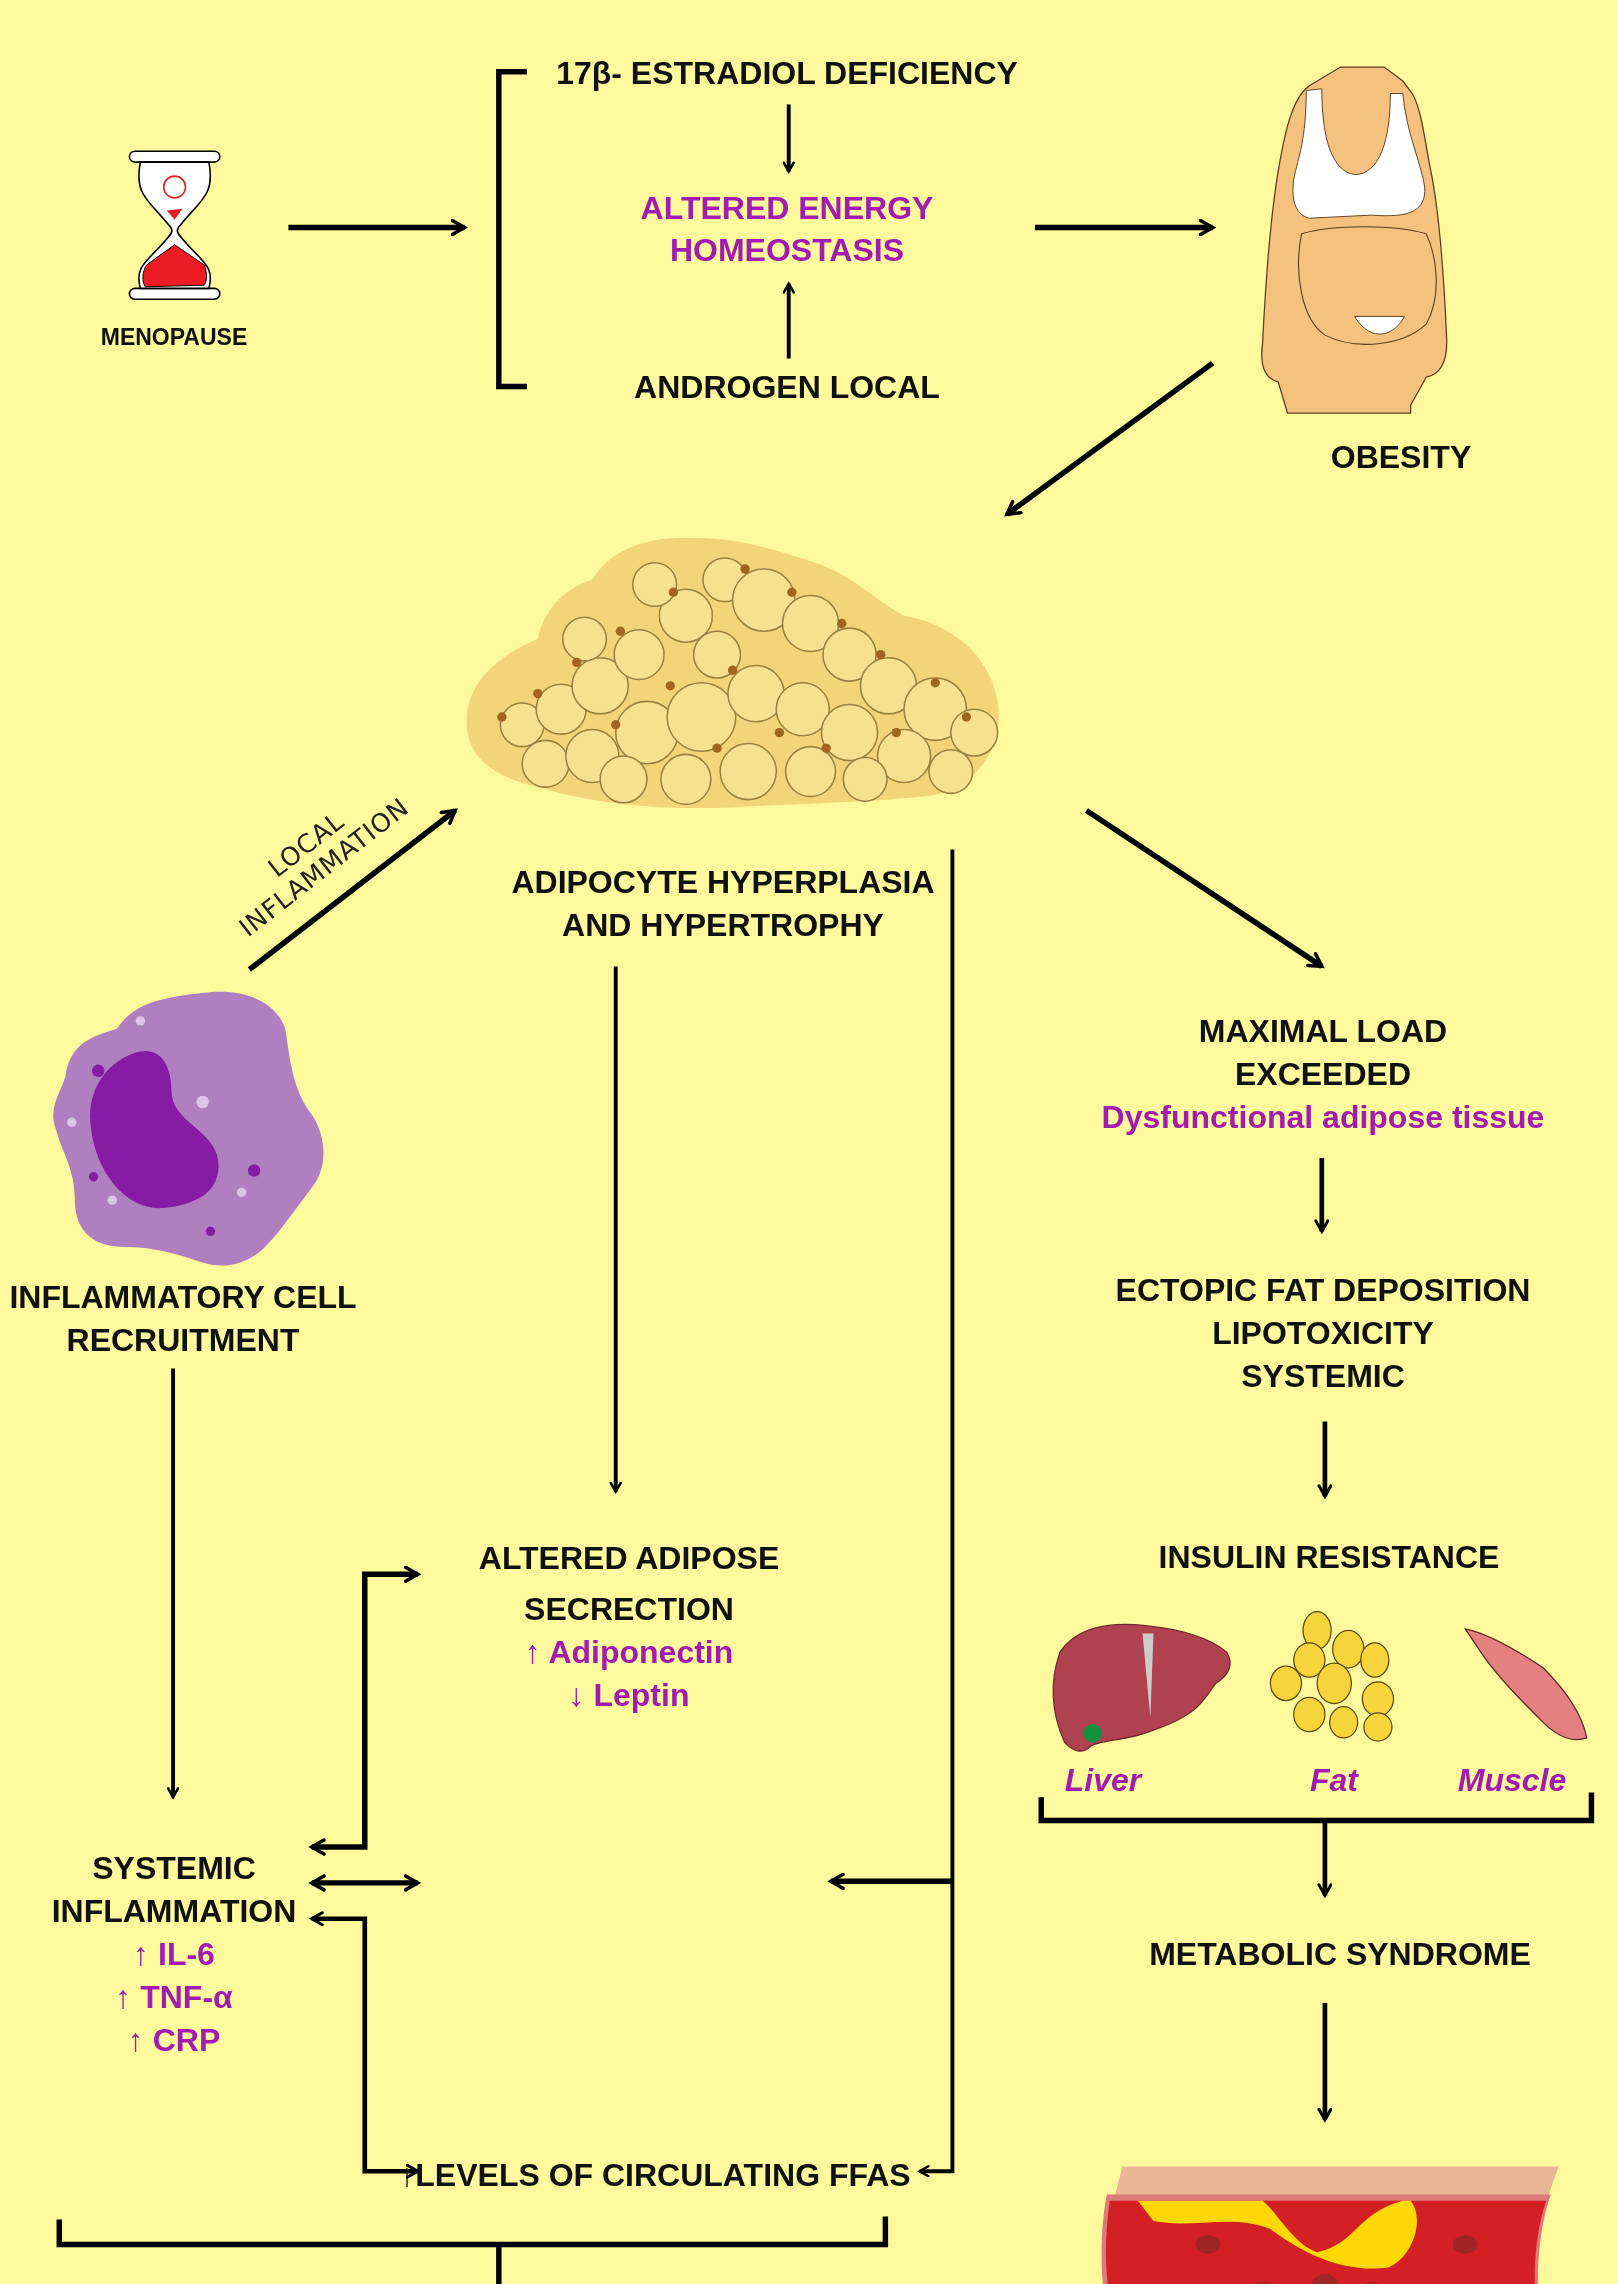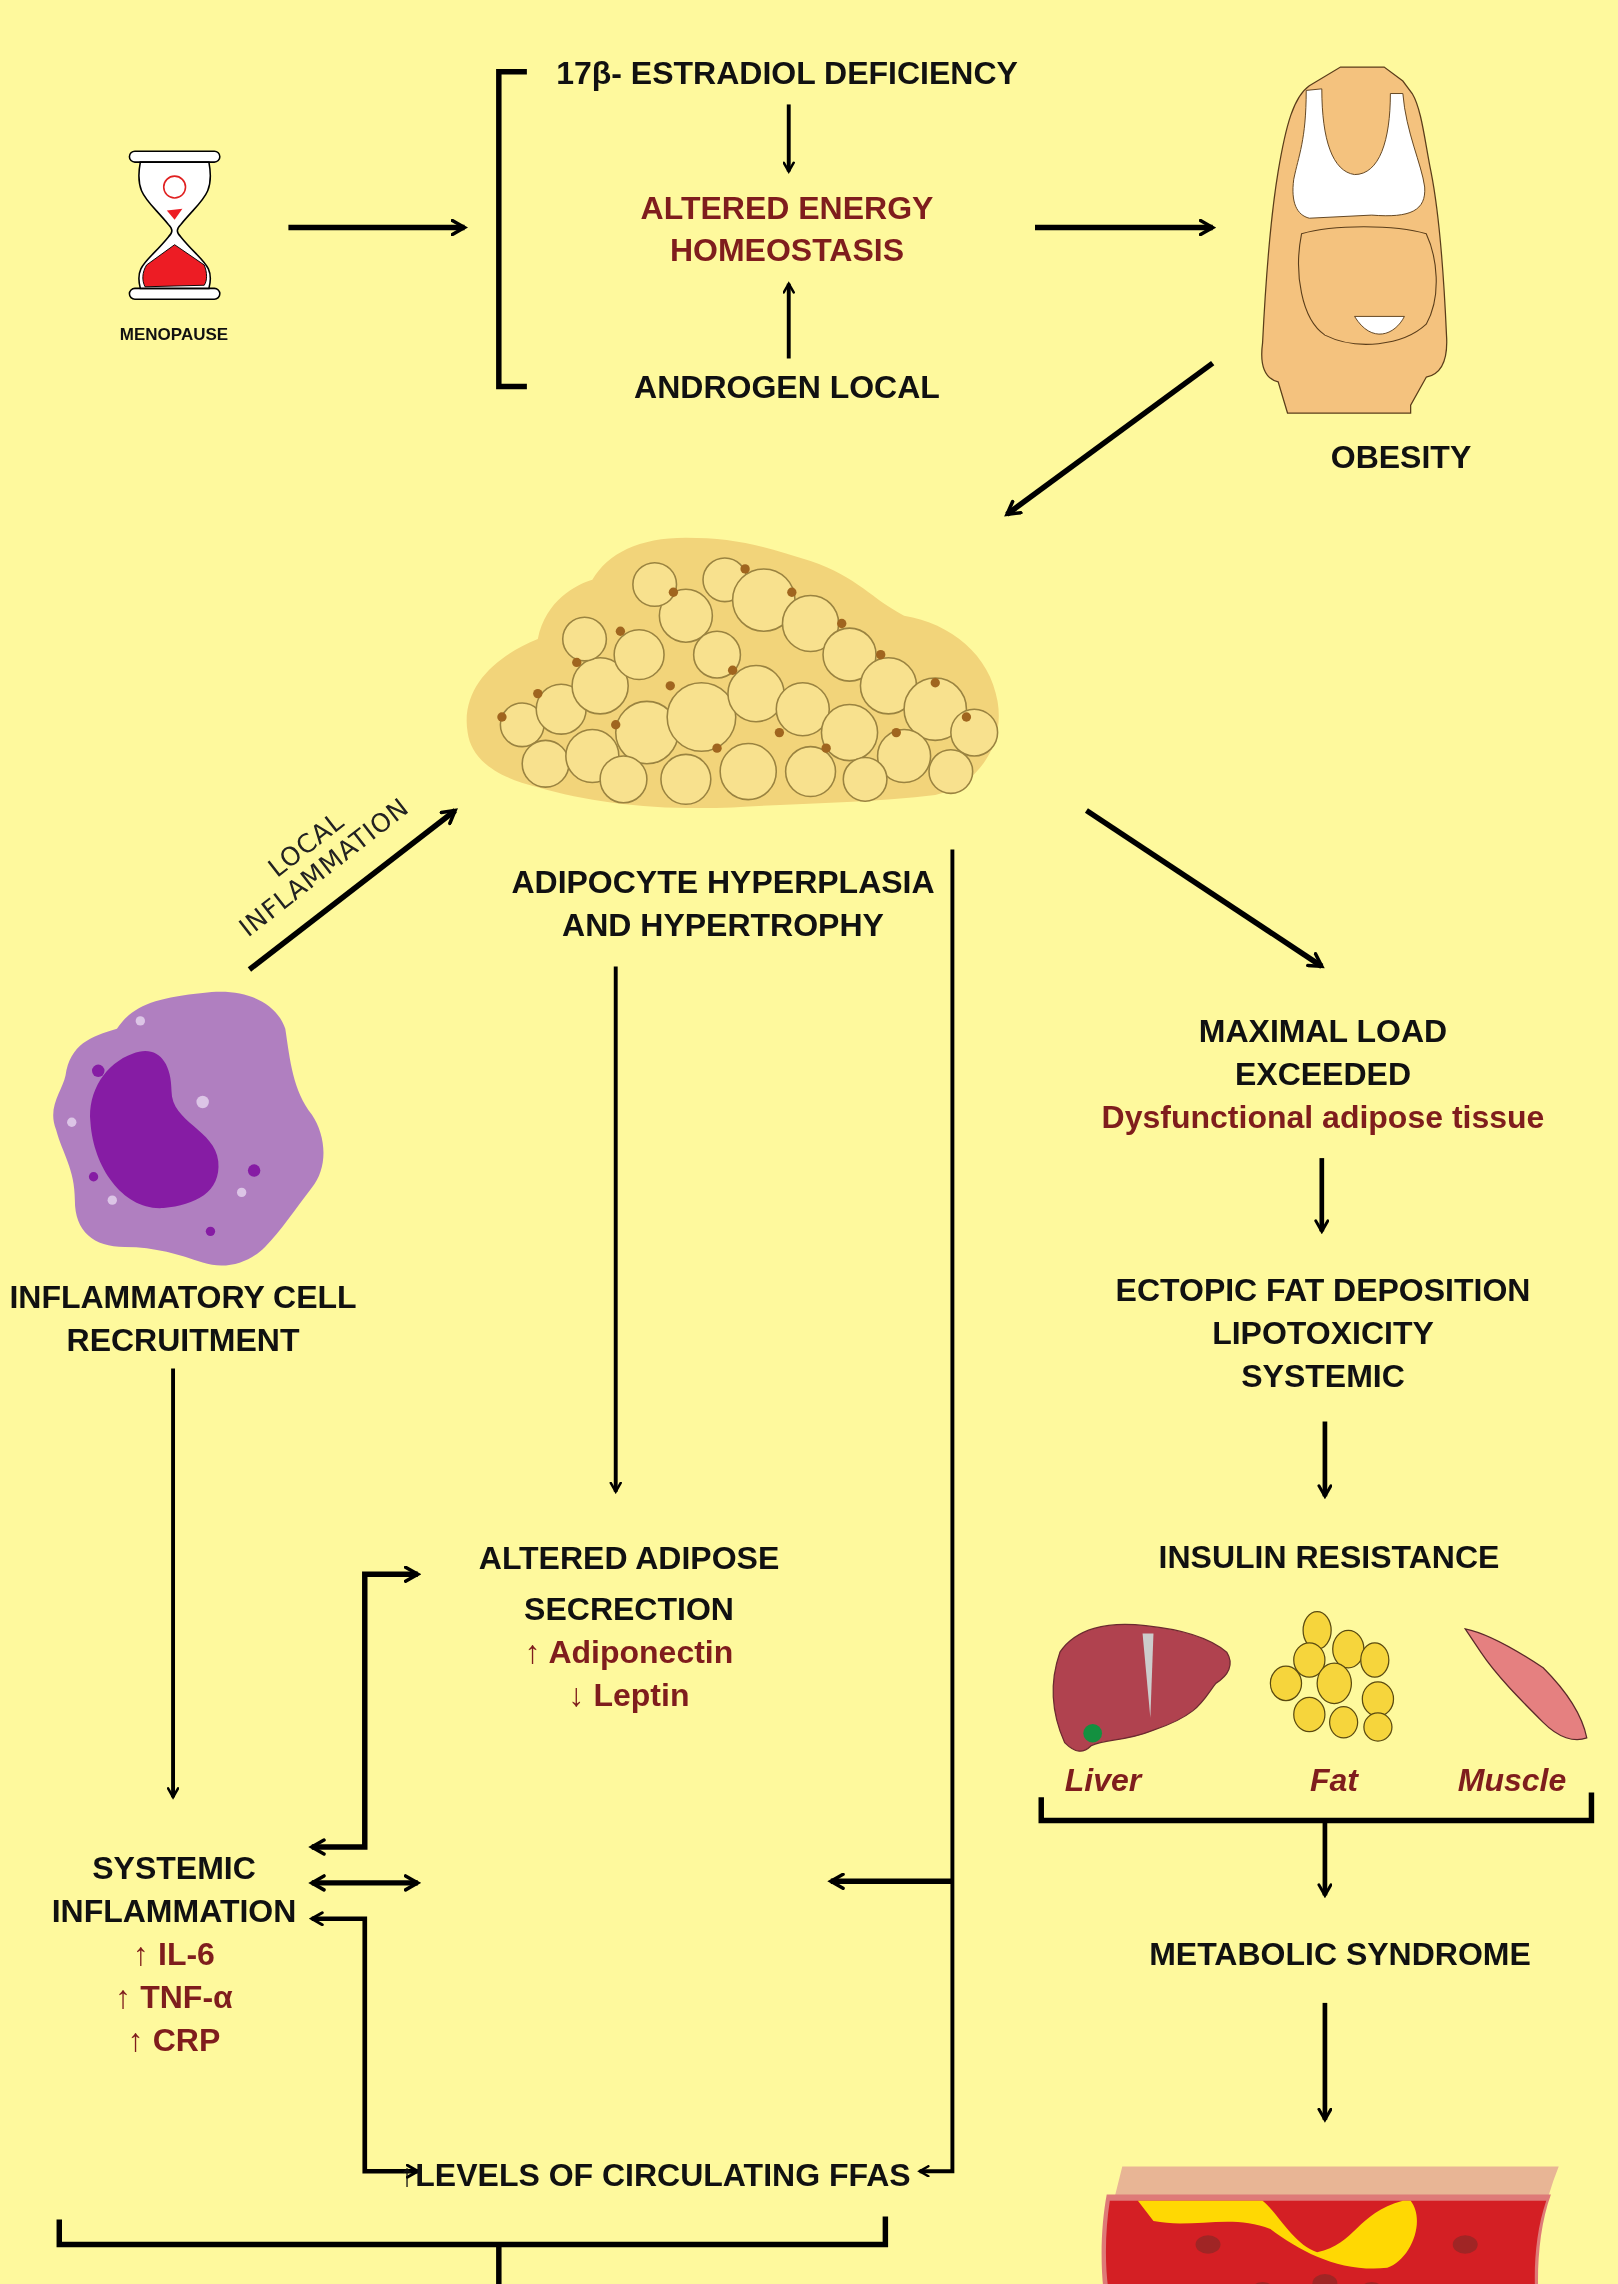--- a/index.html
+++ b/index.html
@@ -2,23 +2,23 @@
 <html style="font-size:7.3px"><head>
 <meta charset="utf-8">
 <style>
   html, body { margin:0; padding:0; }
   body { width:1618px; height:2444px; background:#FEF99D; overflow:hidden; position:relative;
          font-family:"Liberation Sans", sans-serif; }
   #stage { position:absolute; left:0; top:0; width:1618px; height:2444px; }
   .lbl { position:absolute; text-align:center; font-weight:700; color:#111; white-space:nowrap;
          font-family:"Liberation Sans", sans-serif; transform:translateX(-50%); line-height:1.0; }
   .lbl div { margin-bottom:0; }
-  .red { color:#7f1d1d; }
+  .red { color:#a21caf; }
   .it { font-style:italic; }
-  .big { font-size:17px; }
+  .big { font-size:23px; }
   .md  { font-size:32px; }
   .rot { position:absolute; font-family:"DejaVu Sans", sans-serif; font-size:25.6px; color:#222;
          transform-origin:center; text-align:center; line-height:1.15; font-weight:400; letter-spacing:0.9px; }
 </style>
 </head>
 <body>
 
 <div id="stage">
 <svg width="1618" height="2444" viewBox="0 0 1038 1568">
   <defs>

